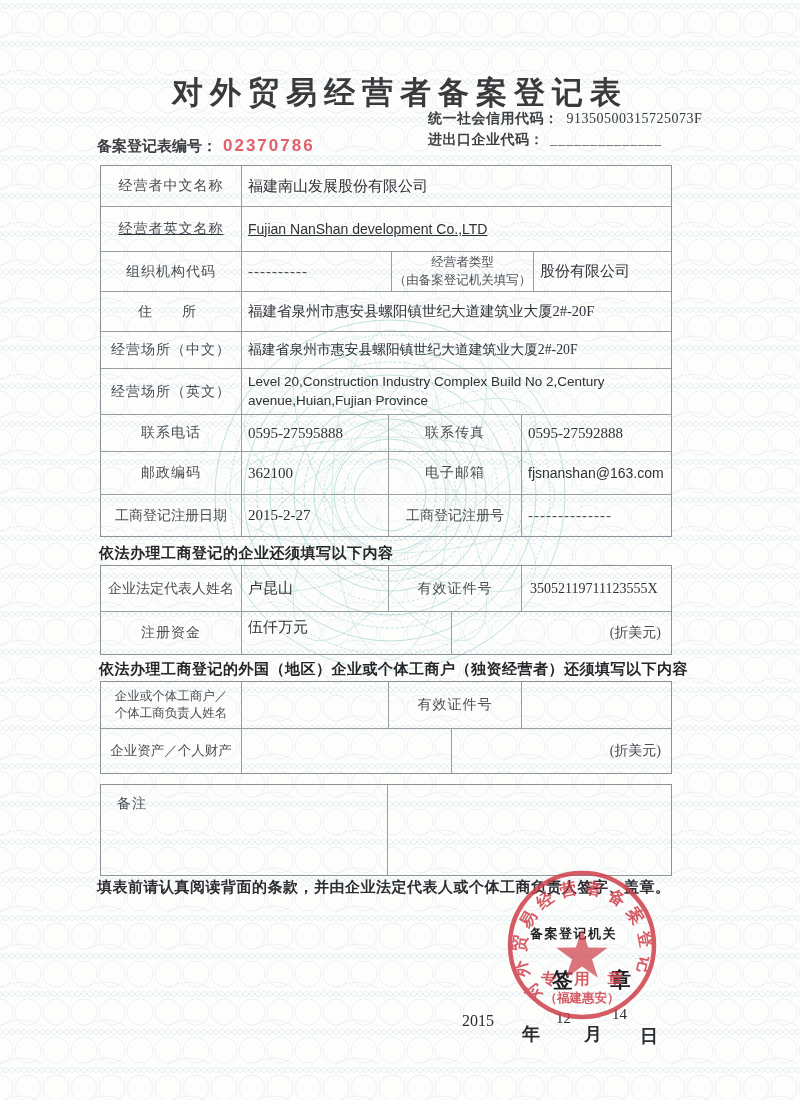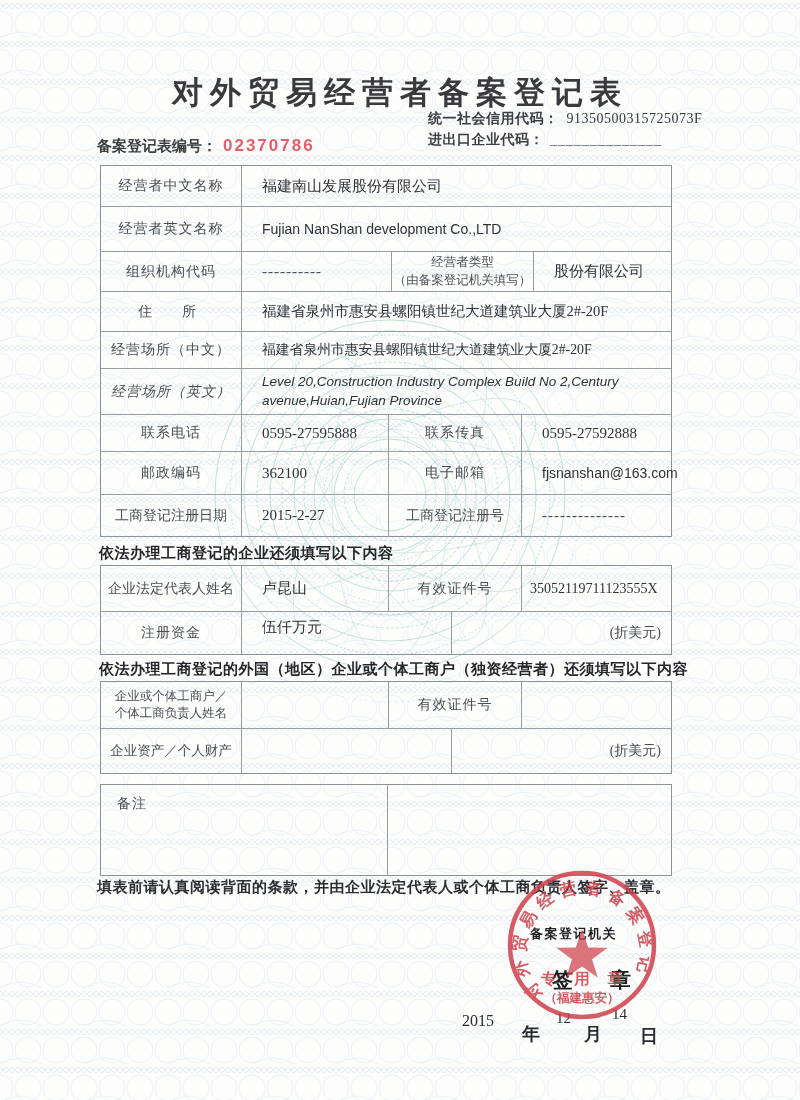--- a/index.html
+++ b/index.html
@@ -27,21 +27,21 @@
   }
   .row{display:flex;box-sizing:border-box;border-top:1px solid #989da1;}
   .row:first-child{border-top:none;}
   .cell{
     box-sizing:border-box;border-left:1px solid #989da1;
     display:flex;align-items:center;min-width:0;
   }
   .cell:first-child{border-left:none;}
   .cell.lab{justify-content:center;text-align:center;color:#4b4d52;font-size:14px;letter-spacing:1px;}
   .cell.lab.sm{font-size:12.5px;line-height:1.4;letter-spacing:0;}
-  .cell.val{padding-left:20px;font-size:15px;color:#303136;}
+  .cell.val{padding-left:6px;font-size:15px;color:#303136;}
   .cell.val.sans{font-family:"Liberation Sans", sans-serif;font-size:14px;line-height:1.35;padding-right:8px;}
   .cell.val.addr{font-size:13.8px;}
   .cell.val.dash{letter-spacing:1px;color:#46484c;}
   .cell.note{justify-content:flex-end;padding-right:10px;font-size:14px;color:#4b4d52;}
   .cell.topleft{align-items:flex-start;padding:10px 0 0 16px;justify-content:flex-start;}
   .grow{flex:1;}
 
   .sec-head{
     position:absolute;left:99px;z-index:2;font-size:15px;font-weight:bold;
     color:#26262a;letter-spacing:0.5px;white-space:nowrap;
@@ -127,41 +127,41 @@
 
   <div class="form-no">
     <span>备案登记表编号：</span><span class="num">02370786</span>
   </div>
 
   <div class="tbl" style="top:165px;">
     <div class="row" style="height:40px;">
       <div class="cell lab" style="width:140px;">经营者中文名称</div>
       <div class="cell val grow">福建南山发展股份有限公司</div>
     </div>
-    <div class="row" style="height:45px;">
+    <div class="row" style="height:45px;text-decoration:underline;">
       <div class="cell lab" style="width:140px;">经营者英文名称</div>
       <div class="cell val sans grow">Fujian NanShan development Co.,LTD</div>
     </div>
     <div class="row" style="height:40px;">
       <div class="cell lab" style="width:140px;">组织机构代码</div>
       <div class="cell val dash" style="width:150px;">----------</div>
       <div class="cell lab sm" style="width:142px;">
         <span><span>经营者类型</span><br><span>（由备案登记机关填写）</span></span>
       </div>
       <div class="cell val grow">股份有限公司</div>
     </div>
     <div class="row" style="height:40px;">
       <div class="cell lab" style="width:140px;letter-spacing:8px;">住　所</div>
       <div class="cell val addr grow" style="font-size:14.5px;">福建省泉州市惠安县螺阳镇世纪大道建筑业大厦2#-20F</div>
     </div>
     <div class="row" style="height:37px;">
       <div class="cell lab" style="width:140px;">经营场所（中文）</div>
       <div class="cell val addr grow">福建省泉州市惠安县螺阳镇世纪大道建筑业大厦2#-20F</div>
     </div>
-    <div class="row" style="height:46px;font-style:italic;">
+    <div class="row" style="height:46px;">
       <div class="cell lab" style="width:140px;">经营场所（英文）</div>
       <div class="cell val sans grow" style="font-size:13.5px;max-width:430px;">Level 20,Construction Industry Complex Build No 2,Century avenue,Huian,Fujian Province</div>
     </div>
     <div class="row" style="height:37px;">
       <div class="cell lab" style="width:140px;">联系电话</div>
       <div class="cell val" style="width:147px;">0595-27595888</div>
       <div class="cell lab" style="width:133px;">联系传真</div>
       <div class="cell val grow">0595-27592888</div>
     </div>
     <div class="row" style="height:43px;">

